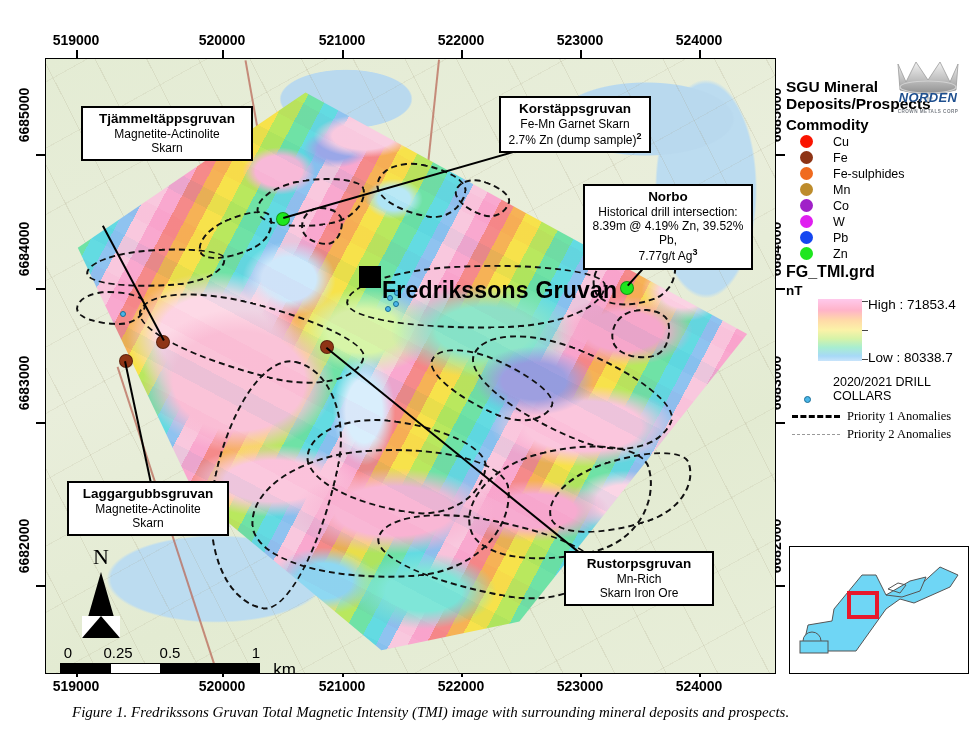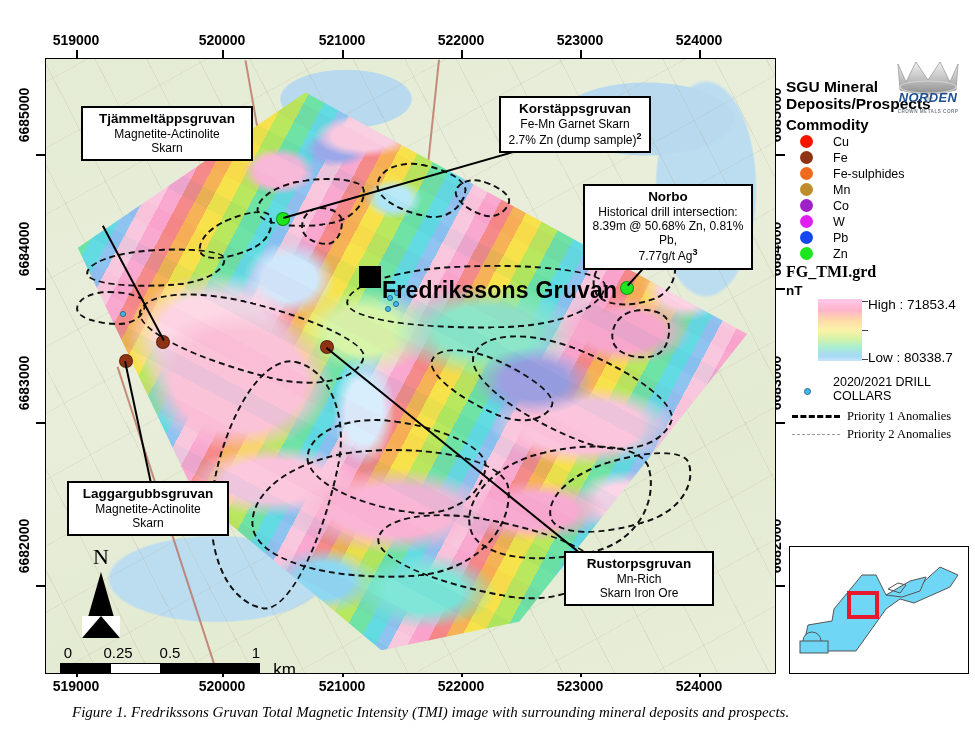--- a/index.html
+++ b/index.html
@@ -139,31 +139,31 @@
   .tick { position:absolute; background:#000; }
 
   
   #legend { position:absolute; left:786px; top:52px; width:185px; }
   #legend h1 { margin:0; font-size:19px; font-weight:700; }
   #legend h2 { margin:10px 0 0; font-size:15.5px; font-weight:700; line-height:1.12; }
   #legend h3 { margin:3px 0 2px; font-size:15px; font-weight:700; }
   .leg-row { display:flex; align-items:center; margin:2px 0 2px 14px; }
   .leg-row .sw { width:13px; height:13px; border-radius:50%; margin-right:20px; flex:none; }
   .leg-row .lbl { font-size:12.5px; }
-  #ramp-title { margin-top:0; font-size:16px; font-weight:700;font-family:Liberation Serif, serif; }
+  #ramp-title { margin-top:0; font-size:16px; font-weight:700; }
   #ramp-unit { font-size:13.5px; font-weight:700; margin-top:2px; }
   #ramp-wrap { display:flex; align-items:stretch; margin-top:1px;padding-left:32px; }
   #ramp { width:44px; height:62px;
     background:linear-gradient(180deg,#ffc9ec 0%,#ffb3c9 18%,#ffd9a8 34%,#fbf2a8 50%,#d6f3a8 64%,#a8eed0 78%,#a7d9f7 92%,#c9e4fb 100%);
     border:0; }
   #ramp-labels { position:relative; flex:1; font-size:13.5px; }
   #ramp-labels .hi { position:absolute; top:-2px; left:6px; white-space:nowrap;}
   #ramp-labels .lo { position:absolute; bottom:-4px; left:6px; white-space:nowrap;}
   .ramp-tick { position:absolute; left:0; width:6px; height:1px; background:#444; }
-  #leg-collar { display:flex; align-items:center; margin:14px 0 6px 18px; }
+  #leg-collar { display:flex; align-items:flex-end; margin:14px 0 6px 18px; }
   #leg-collar .sw { width:7px; height:7px; border-radius:50%; background:#4ab6e8;
     border:1px solid #1a6e96; margin:4px 22px 0 0; flex:none; }
   #leg-collar .lbl { font-size:12.5px; line-height:1.15; }
   .leg-line { display:flex; align-items:center; margin:3px 0 3px 6px; }
   .leg-line .dash1 { width:48px; border-top:3px dashed #000; margin-right:7px; flex:none;}
   .leg-line .dash2 { width:48px; border-top:1.6px dashed #999; margin-right:7px; flex:none;}
   .leg-line .lbl { font-size:12.5px;font-family:Liberation Serif, serif; }
 
   
   #logo { position:absolute; left:886px; top:40px; width:84px; height:62px; }
@@ -321,21 +321,21 @@
 
     <div class="callout" style="left:453px;top:37px;width:152px;">
       <div class="t">Korstäppsgruvan</div>
       <div class="s">Fe-Mn Garnet Skarn</div>
       <div class="s"><span>2.7% Zn (dump sample)</span><sup>2</sup></div>
     </div>
 
     <div class="callout" style="left:537px;top:125px;width:170px;">
       <div class="t">Norbo</div>
       <div class="s">Historical drill intersection:</div>
-      <div class="s">8.39m @ 50.68% Zn, 0.81% Pb,</div>
+      <div class="s">8.39m @ 4.19% Zn, 39.52% Pb,</div>
       <div class="s"><span>7.77g/t Ag</span><sup>3</sup></div>
     </div>
 
     <div class="callout" style="left:21px;top:422px;width:162px;">
       <div class="t">Laggargubbsgruvan</div>
       <div class="s">Magnetite-Actinolite</div>
       <div class="s">Skarn</div>
     </div>
 
     <div class="callout" style="left:518px;top:492px;width:150px;">

